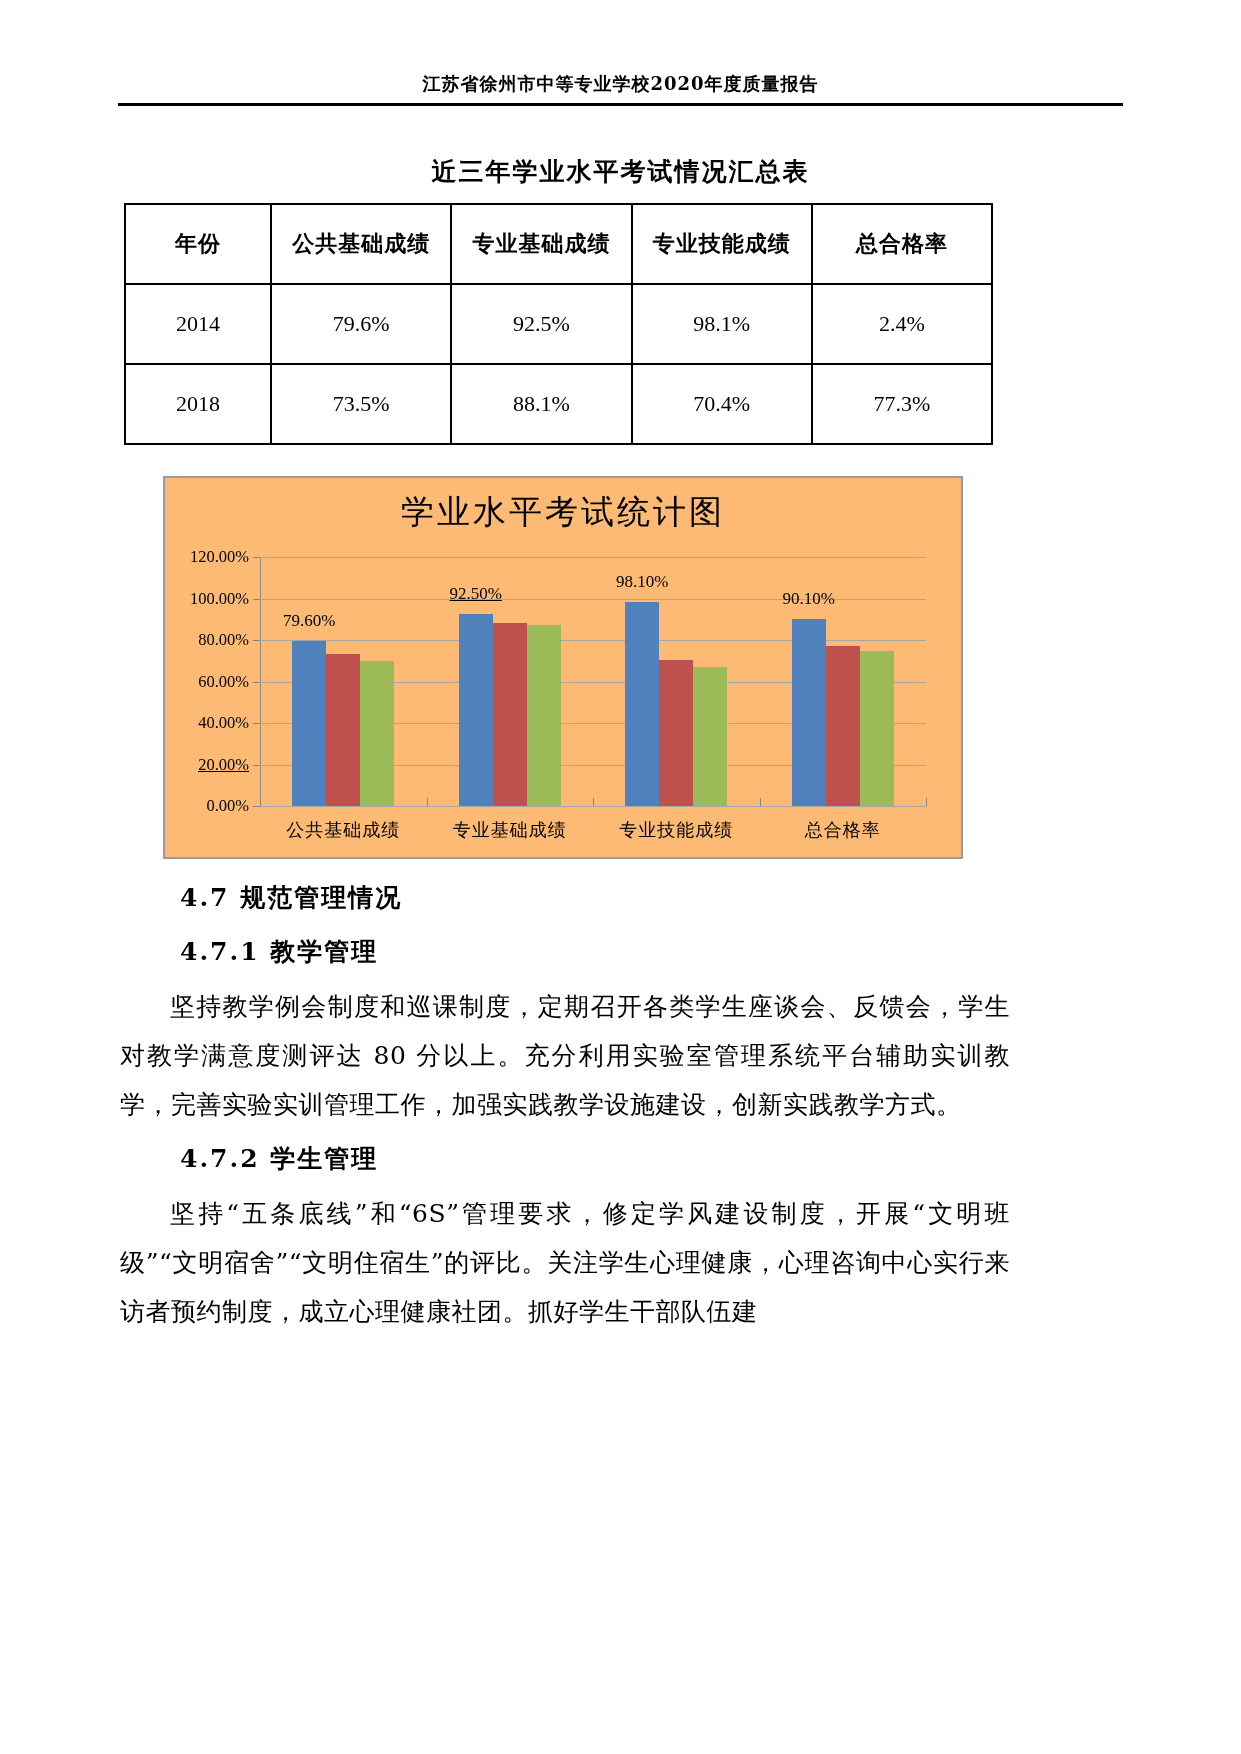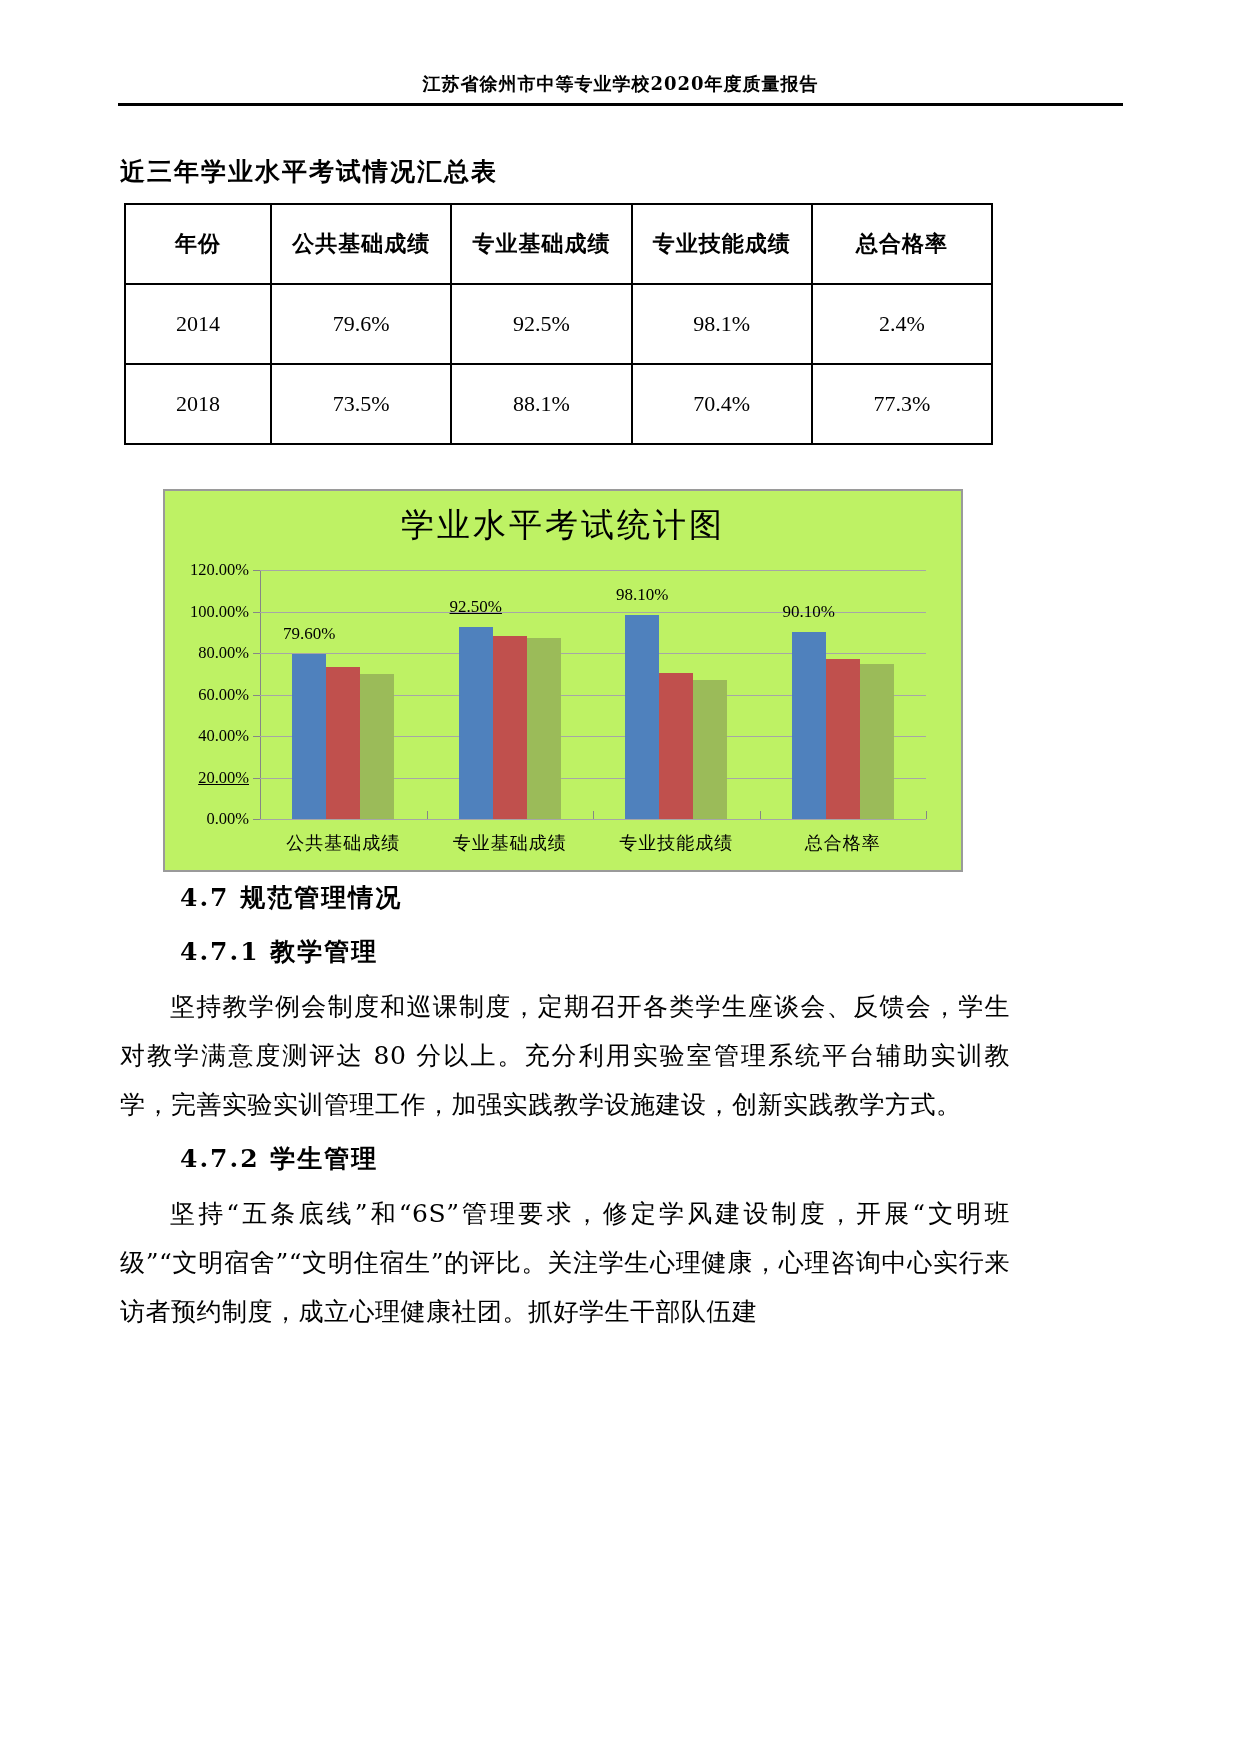--- a/index.html
+++ b/index.html
@@ -47,21 +47,21 @@
     height: 0;
     border-top: 3px solid #000;
   }
 
   
   .table-title {
     position: absolute;
     top: 155px;
     left: 120px;
     right: 120px;
-    text-align: left;
+    text-align: center;
     font-family: "DejaVu Serif", "Liberation Serif", serif;
     font-weight: bold;
     font-size: 25px;
     letter-spacing: 2px;
   }
 
   
   .score-table {
     position: absolute;
     top: 203px;
@@ -84,26 +84,26 @@
     font-weight: bold;
     letter-spacing: 1px;
     font-size: 22px;
   }
   .score-table col.c0 { width: 146px; }
   .score-table col.cN { width: 180px; }
 
   
   .chart-box {
     position: absolute;
-    top: 489px;
+    top: 476px;
     left: 163px;
     width: 800px;
     height: 383px;
     border: 2px solid #9a9a9a;
-    background: #bef264;
+    background: #fdba74;
     box-sizing: border-box;
   }
   .chart-title {
     position: absolute;
     top: 12px;
     left: 0;
     width: 100%;
     text-align: center;
     font-size: 33px;
     font-family: "DejaVu Serif", "Liberation Serif", serif;

